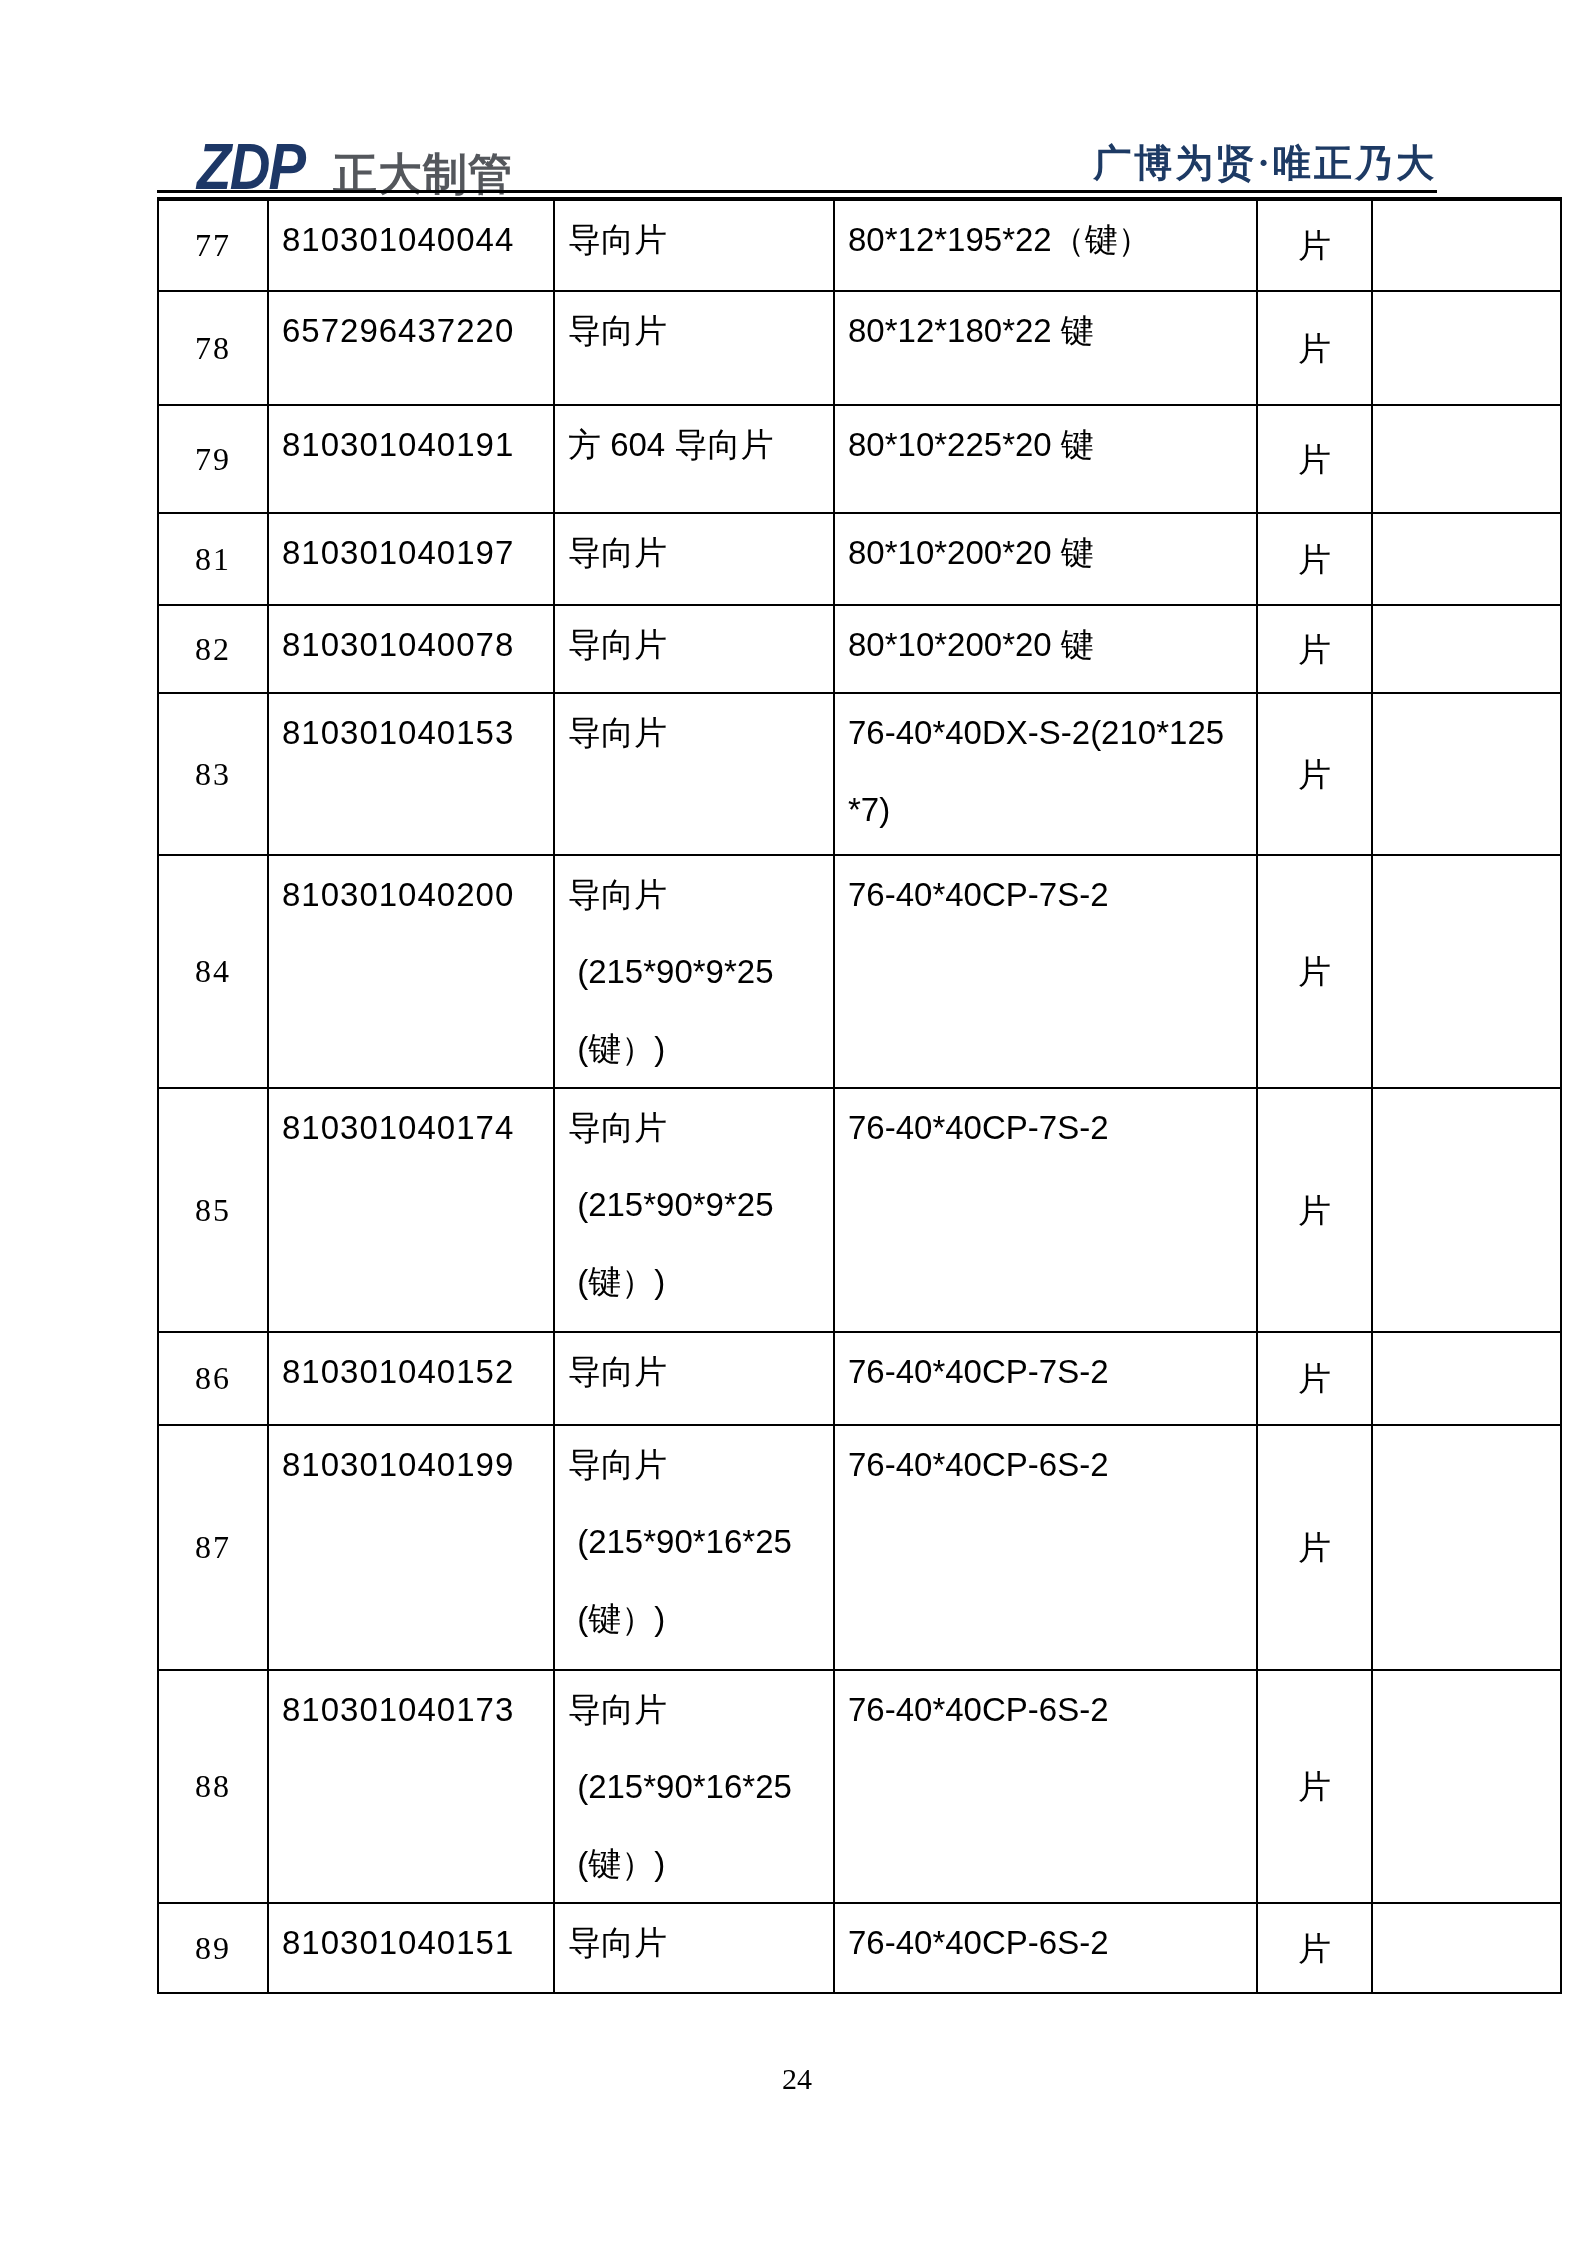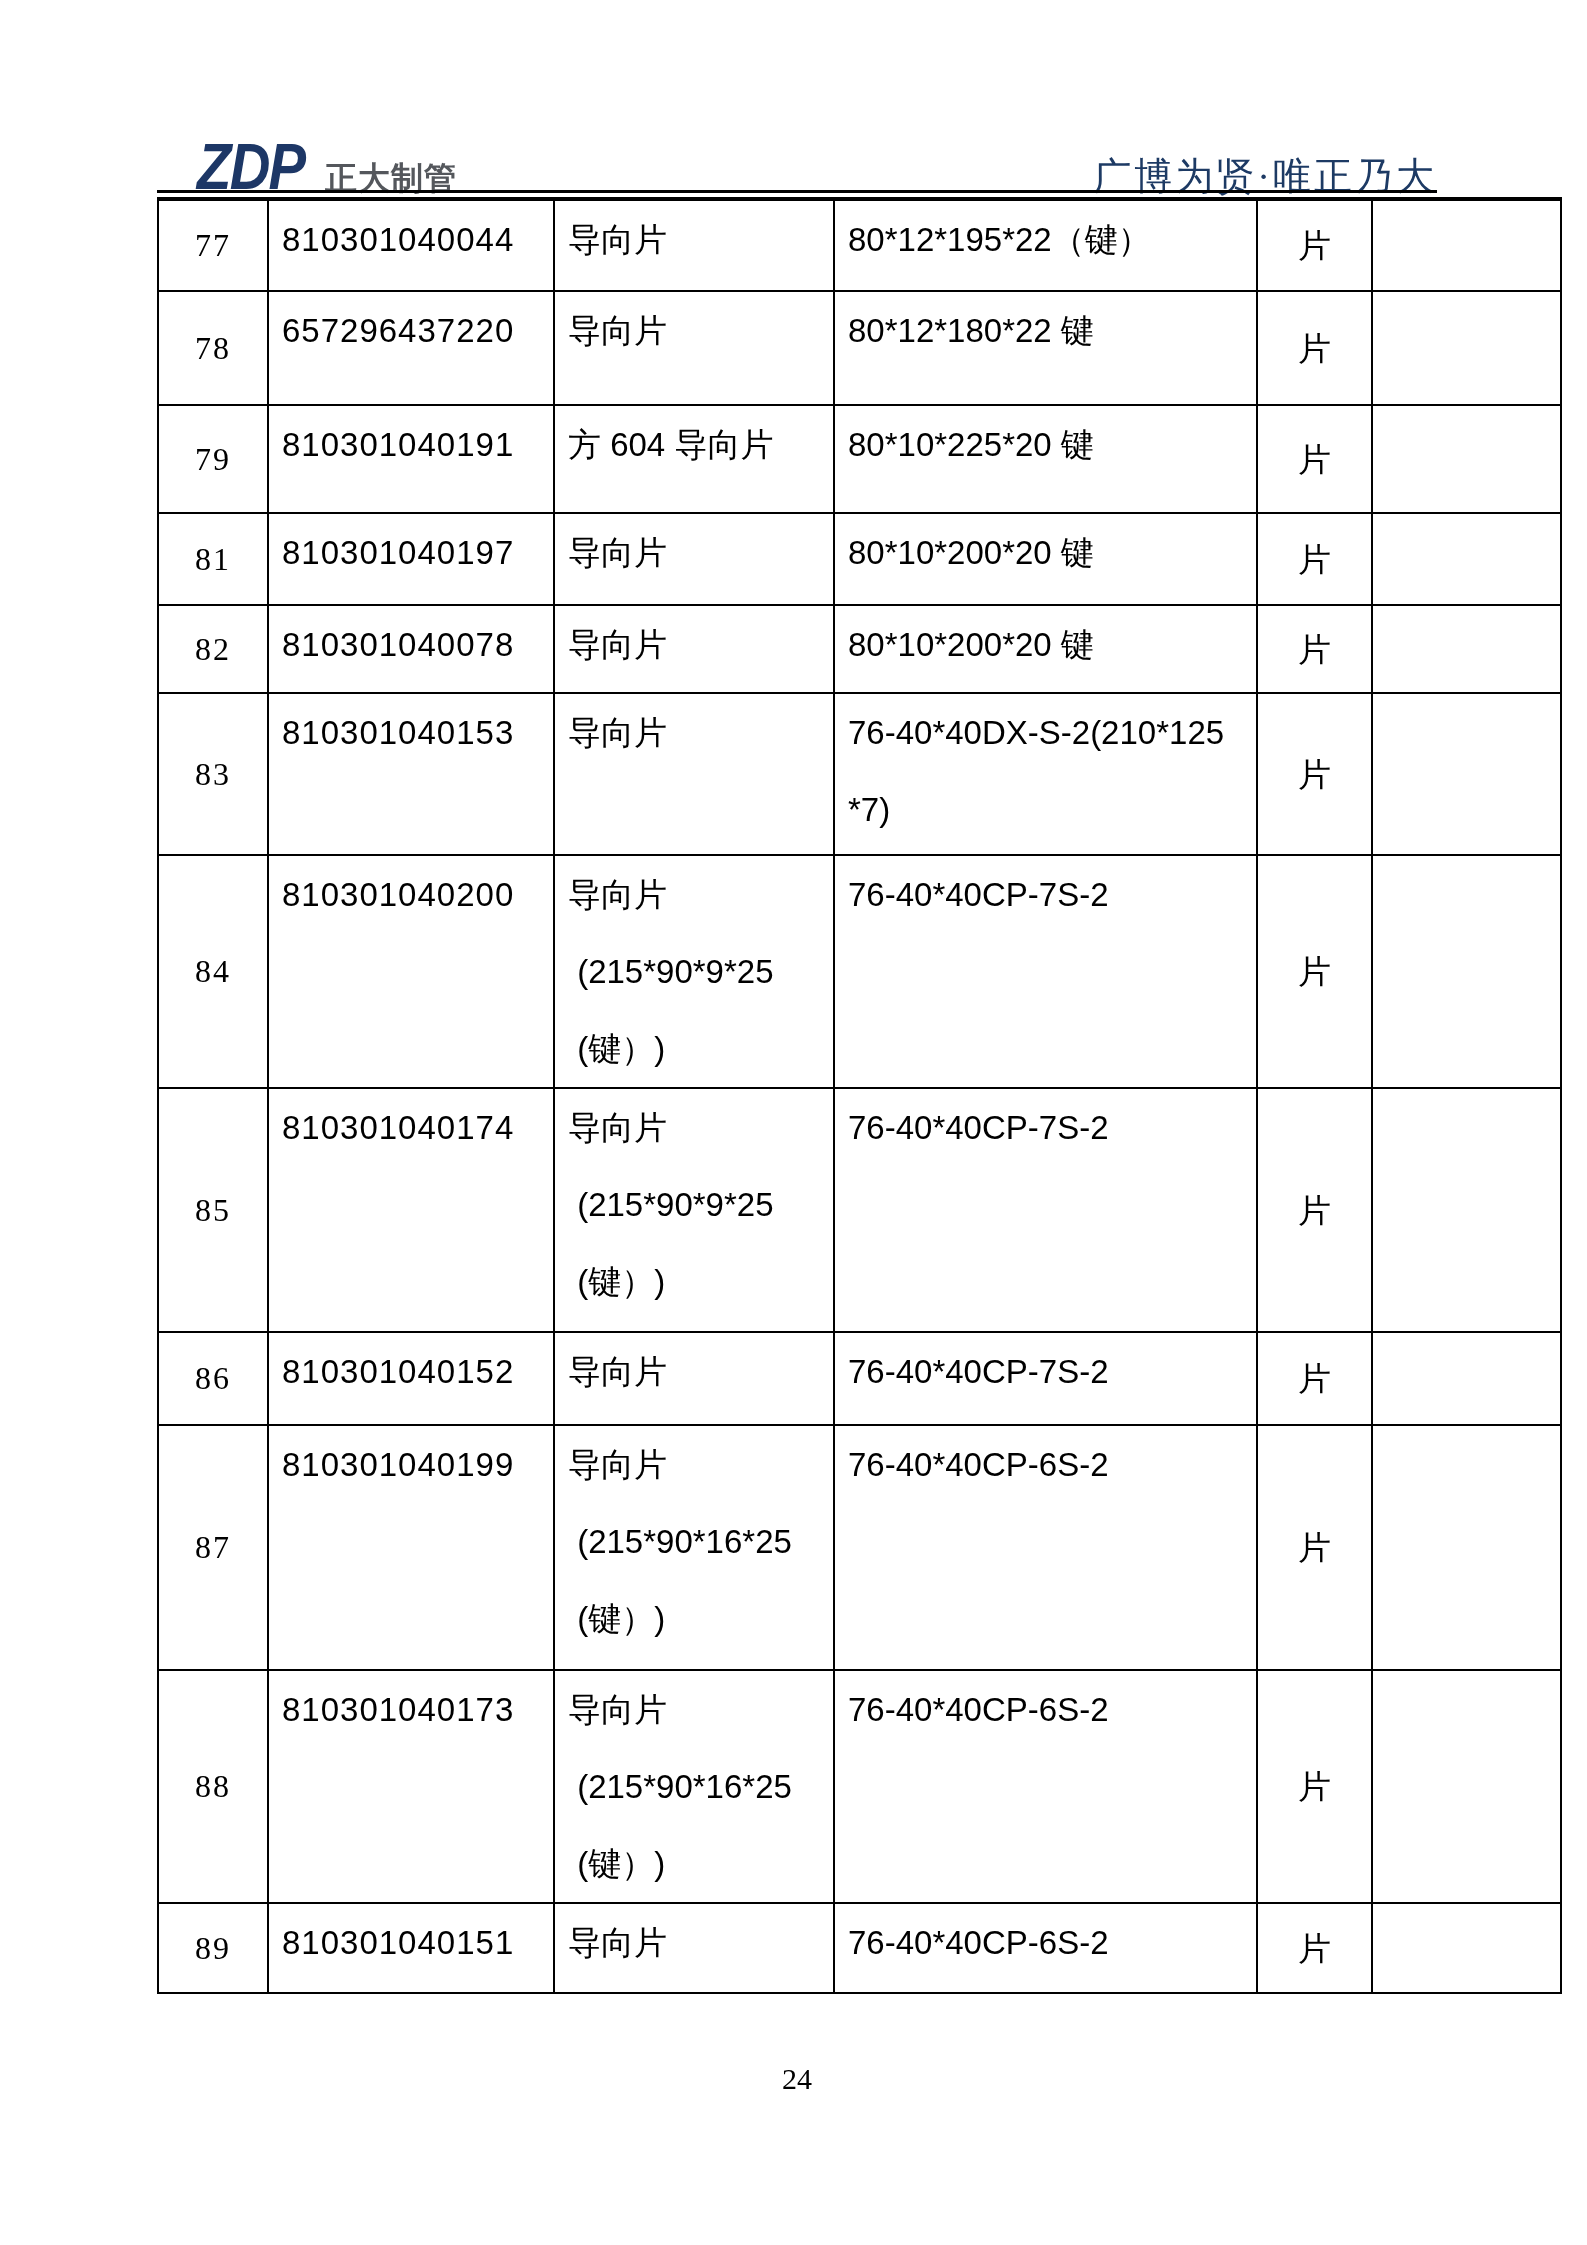--- a/index.html
+++ b/index.html
@@ -29,36 +29,35 @@
     font-size: 64px;
     letter-spacing: -2px;
     color: #1d3766;
     transform: scaleX(0.88);
     transform-origin: left bottom;
     display: inline-block;
   }
   .logo-cn {
     font-family: "Liberation Sans", sans-serif;
     font-weight: 700;
-    font-size: 32px;
+    font-size: 44px;
     letter-spacing: 1px;
     color: #54575c;
-    margin-left: 6px;
+    margin-left: 14px;
   }
   .header-slogan {
     position: absolute;
     right: 150px;
     top: 138px;
     font-family: "Liberation Serif", serif;
-    font-weight: 400;
+    font-weight: 700;
     font-size: 38px;
     letter-spacing: 3px;
     color: #1d3a64;
     white-space: nowrap;
-    margin-top: 13px;
   }
   .header-rule {
     position: absolute;
     left: 157px;
     top: 190px;
     width: 1280px;
     border-top: 3px solid #000;
   }
 
   

